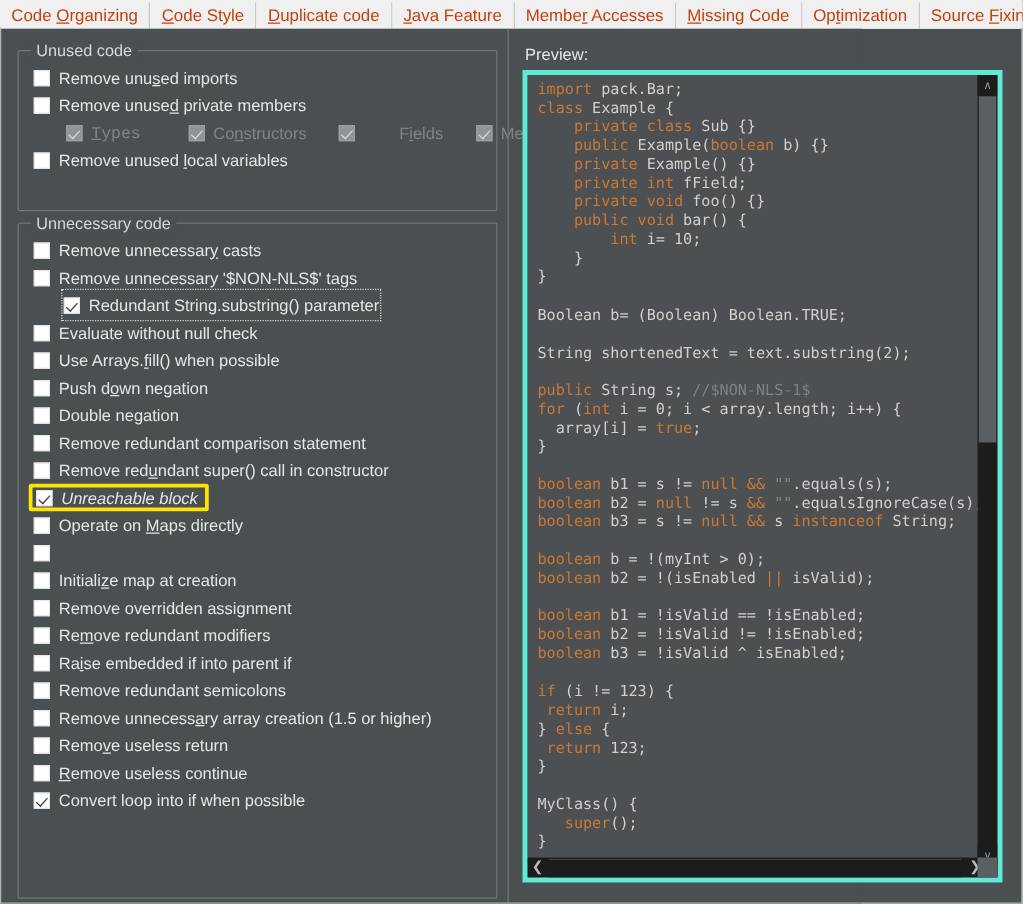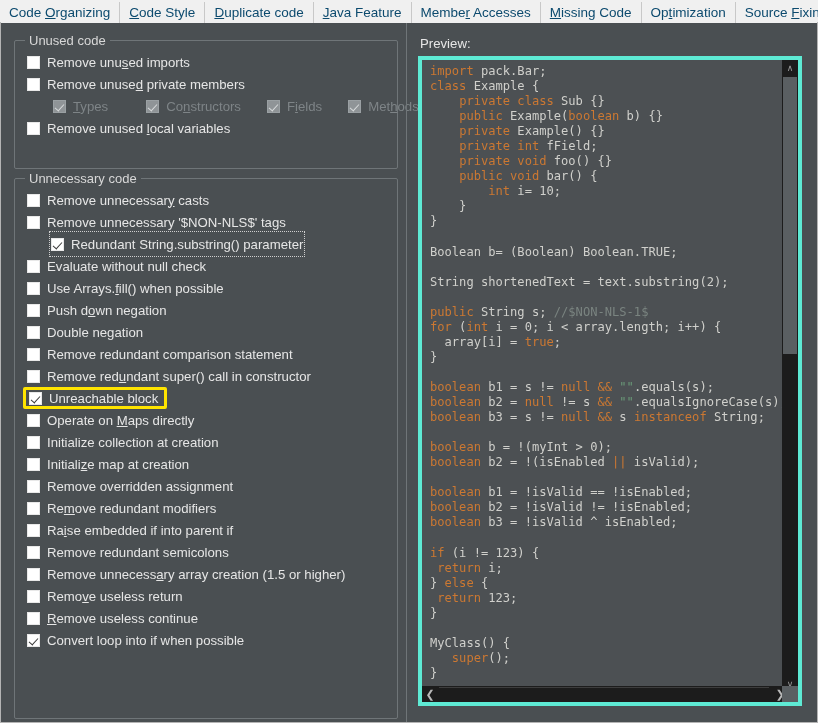--- a/index.html
+++ b/index.html
@@ -31,21 +31,21 @@
     background: #f0f0f0;
     display: flex;
     align-items: flex-end;
     box-sizing: border-box;
   }
   .tab {
     height: 21px;
     line-height: 21px;
     padding: 0 9px;
     font-size: 13.5px;
-    color: #0c4a6e;
+    color: #c2410c;
     background: #f0f0f0;
     border-right: 1px solid #c8c8c8;
     white-space: nowrap;
     box-sizing: border-box;
     cursor: default;
   }
   .tab .mn { text-decoration: underline; }
 
   
   .content {
@@ -142,20 +142,21 @@
   .cb-inner { display: flex; align-items: center; }
 
   .cb-row.highlight {
     position: relative;
   }
   .cb-row.highlight .cb-inner {
     border: 3px solid #ffe400;
     border-radius: 2px;
     padding: 1px 6px 1px 3px;
     margin-left: -4px;
+    font-style: italic;
   }
 
   .sub-row {
     display: flex;
     align-items: center;
     height: 22px;
     padding-left: 38px;
     box-sizing: border-box;
   }
   .sub-item {
@@ -315,29 +316,29 @@
                 <span class="cb-label">Remove unu<span class="mn">s</span>ed imports</span>
               </div>
             </div>
             <div class="cb-row">
               <div class="cb-inner">
                 <span class="cbox"></span>
                 <span class="cb-label">Remove unuse<span class="mn">d</span> private members</span>
               </div>
             </div>
             <div class="sub-row">
-              <div class="sub-item cb-row disabled" style="height: auto; padding-left: 0px;">
+              <div class="sub-item cb-row disabled" style="height: auto; padding-left: 0px; font-family: Liberation Mono, monospace;">
                 <span class="cbox checked disabled"></span>
                 <span class="cb-label"><span class="mn">T</span>ypes</span>
               </div>
               <div class="sub-item cb-row disabled" style="height: auto; padding-left: 12px;">
                 <span class="cbox checked disabled"></span>
                 <span class="cb-label">Co<span class="mn">n</span>structors</span>
               </div>
-              <div class="sub-item cb-row disabled" style="height: auto; padding-left: 0px;">
+              <div class="sub-item cb-row disabled" style="height: auto; padding-left: 0px; gap: 28px;">
                 <span class="cbox checked disabled"></span>
                 <span class="cb-label">F<span class="mn">i</span>elds</span>
               </div>
               <div class="sub-item cb-row disabled" style="height: auto; padding-left: 0px;">
                 <span class="cbox checked disabled"></span>
                 <span class="cb-label">Met<span class="mn">h</span>ods</span>
               </div>
             </div>
             <div class="cb-row">
               <div class="cb-inner">
@@ -412,21 +413,20 @@
             </div>
             <div class="cb-row">
               <div class="cb-inner">
                 <span class="cbox"></span>
                 <span class="cb-label">Operate on <span class="mn">M</span>aps directly</span>
               </div>
             </div>
             <div class="cb-row">
               <div class="cb-inner">
                 <span class="cbox"></span>
-                <span class="cb-label">Initialize collection at creation</span>
               </div>
             </div>
             <div class="cb-row">
               <div class="cb-inner">
                 <span class="cbox"></span>
                 <span class="cb-label">Initiali<span class="mn">z</span>e map at creation</span>
               </div>
             </div>
             <div class="cb-row">
               <div class="cb-inner">

